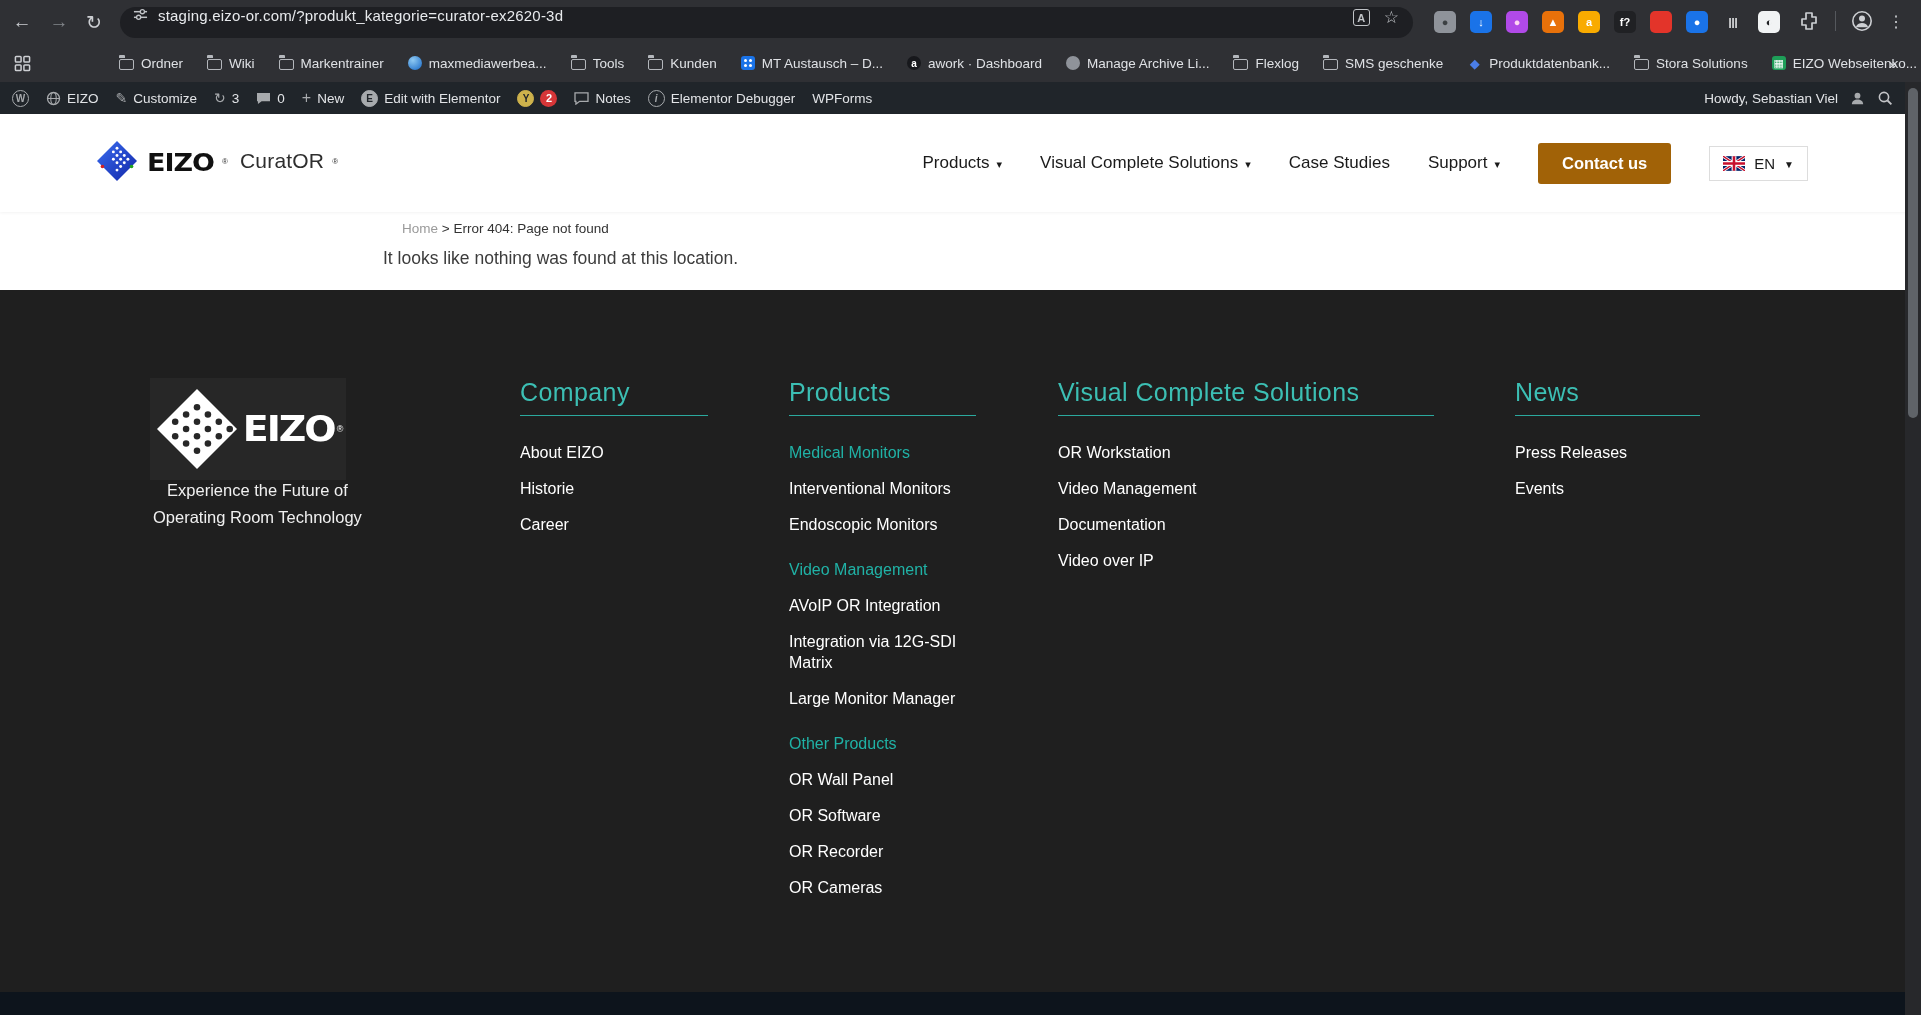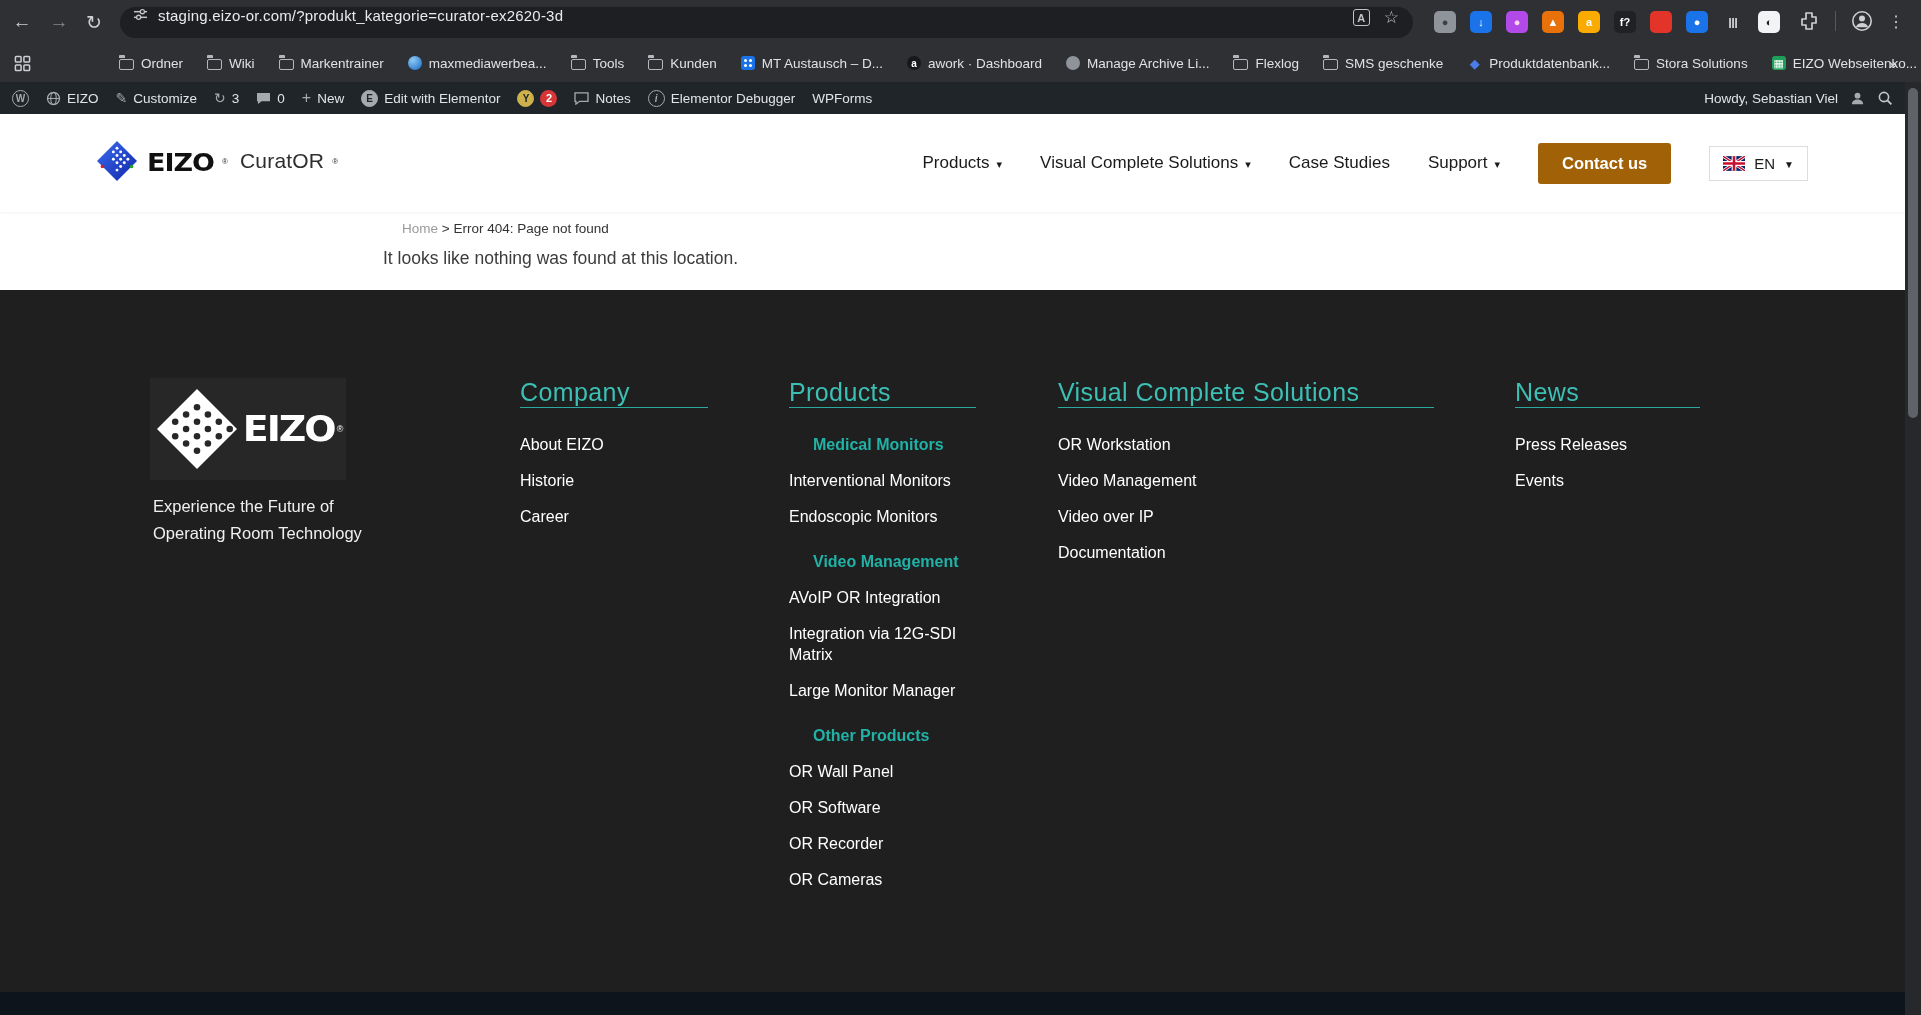--- a/index.html
+++ b/index.html
@@ -88,27 +88,27 @@
   .breadcrumb .home { color:#9a9a9a; cursor:pointer; }
   .message { position:absolute; top:248px; left:383px; font-size:17.5px; color:#3c3c3c; }
 
   
   .sitefooter { position:absolute; top:290px; left:0; width:1921px; height:702px; background:#1f1f1f; }
   .flogo-panel { position:absolute; left:150px; top:88px; width:196px; height:102px; background:#272727;
     display:flex; align-items:center; justify-content:center; gap:2px; }
   .flogo-word { font-family:"DejaVu Sans", sans-serif; font-weight:800; font-size:38px; color:#fff;
     letter-spacing:-2px; transform:scaleY(.95); }
   .flogo-panel sup { font-size:9px; color:#fff; vertical-align:top; }
-  .tagline { position:absolute; left:153px; top:203px; font-size:16.5px; color:#f0f0f0; line-height:27px; }
+  .tagline { position:absolute; left:153px; top:187px; font-size:16.5px; color:#f0f0f0; line-height:27px;text-align:center; }
   .fcol { position:absolute; top:88px; }
   .fcol-title { display:block; font-size:25px; color:#3cbfb4; letter-spacing:.4px;
-    padding-bottom:0; border-bottom:1px solid #2ba99e; }
+    padding-bottom:8px; border-bottom:1px solid #2ba99e; }
   .flist { margin-top:26px; }
   .fitem { font-size:16px; color:#fff; line-height:21px; margin-bottom:15px; cursor:pointer; }
-  .fitem.subheading { color:#20b2a6; font-weight:bold; margin-top:24px; cursor:default;margin-left:24px; }
+  .fitem.subheading { color:#20b2a6; font-weight:normal; margin-top:24px; cursor:default; }
   .fitem.subheading:first-child { margin-top:0; }
   #fcol-company  { left:520px;  width:188px; }
   #fcol-products { left:789px;  width:187px; }
   #fcol-vcs      { left:1058px; width:376px; }
   #fcol-news     { left:1515px; width:185px; }
   .footer-bottom { position:absolute; top:992px; left:0; width:1921px; height:23px; background:#0d141c; }
 
   
   .scroll-track { position:absolute; top:82px; right:0; width:16px; height:933px; background:#27282b; }
   .scroll-thumb { position:absolute; top:6px; right:3px; width:10px; height:330px;
@@ -426,22 +426,22 @@
         <div class="fitem link">OR Cameras</div>
       </div>
   </div>
 
   <div class="fcol" id="fcol-vcs">
     <span class="fcol-title">Visual Complete Solutions</span>
     <div class="flist">
 
     <div class="fitem link">OR Workstation</div>
         <div class="fitem link">Video Management</div>
+        <div class="fitem link">Documentation</div>
         <div class="fitem link">Video over IP</div>
-        <div class="fitem link">Documentation</div>
       </div>
   </div>
 
   <div class="fcol" id="fcol-news">
     <span class="fcol-title">News</span>
     <div class="flist">
 
     <div class="fitem link">Press Releases</div>
         <div class="fitem link">Events</div>
       </div>

